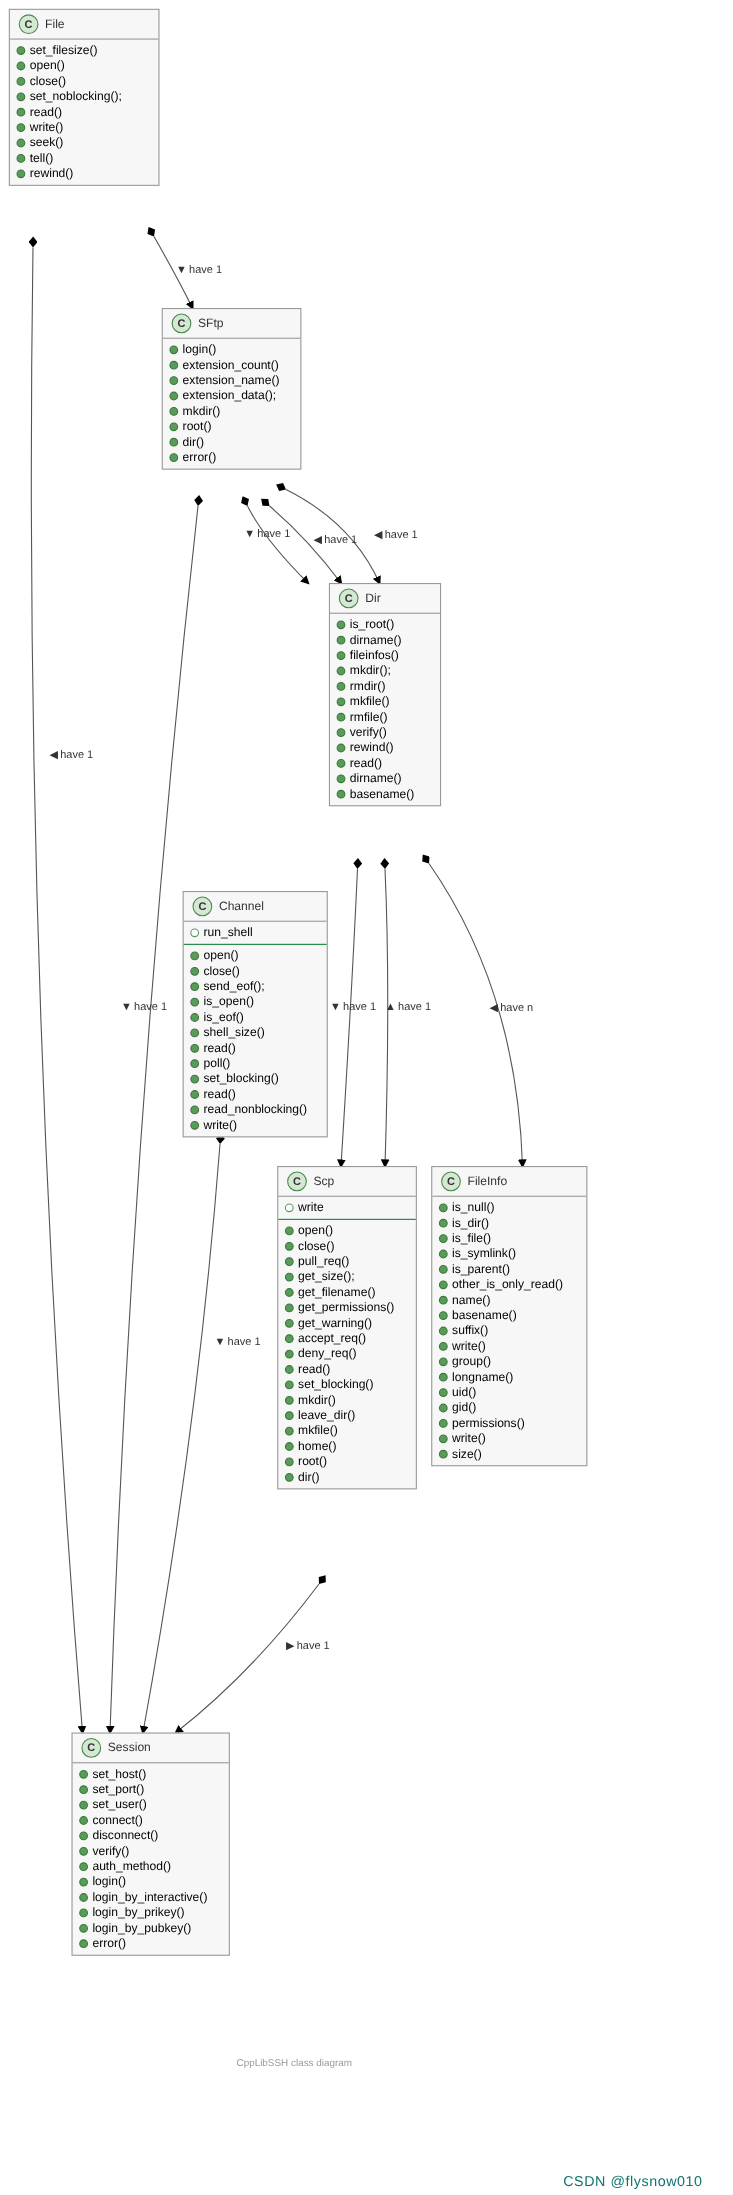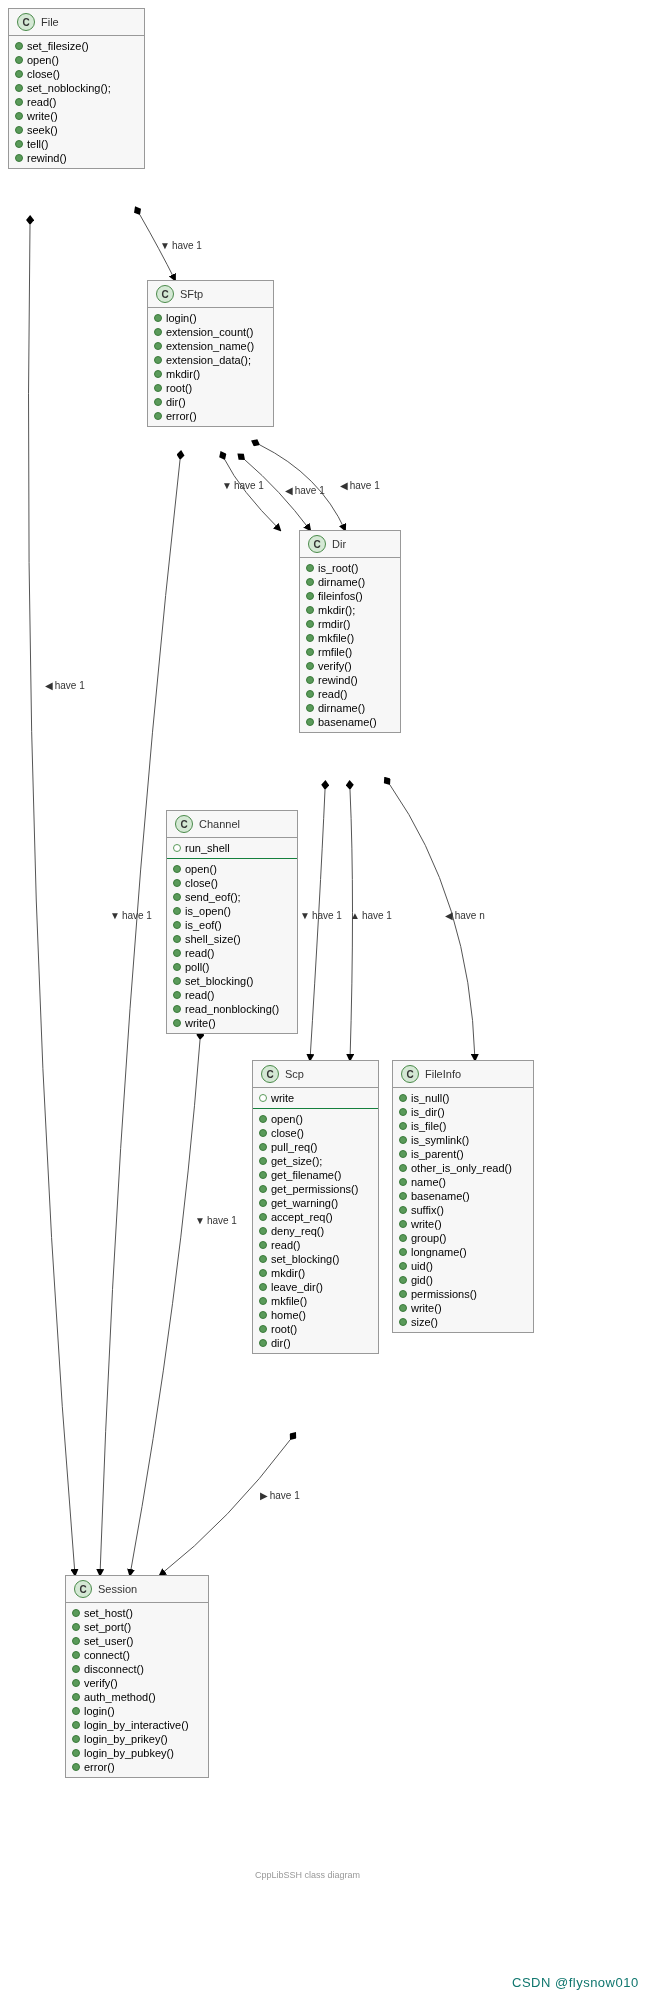--- a/index.html
+++ b/index.html
@@ -563,14 +563,14 @@
         <span class="bullet"></span>
         <span>login_by_pubkey()</span>
       </div>
     <div class="member">
         <span class="bullet"></span>
         <span>error()</span>
       </div>
   </div>
 </div>
 
-<div class="caption" style="left:215px; top:1870px;margin-left:40px;">CppLibSSH class diagram</div>
+<div class="caption" style="left:215px; top:1870px;">CppLibSSH class diagram</div>
 <div class="watermark" style="left:512px; top:1975px;">CSDN @flysnow010</div>
 
 </body></html>

